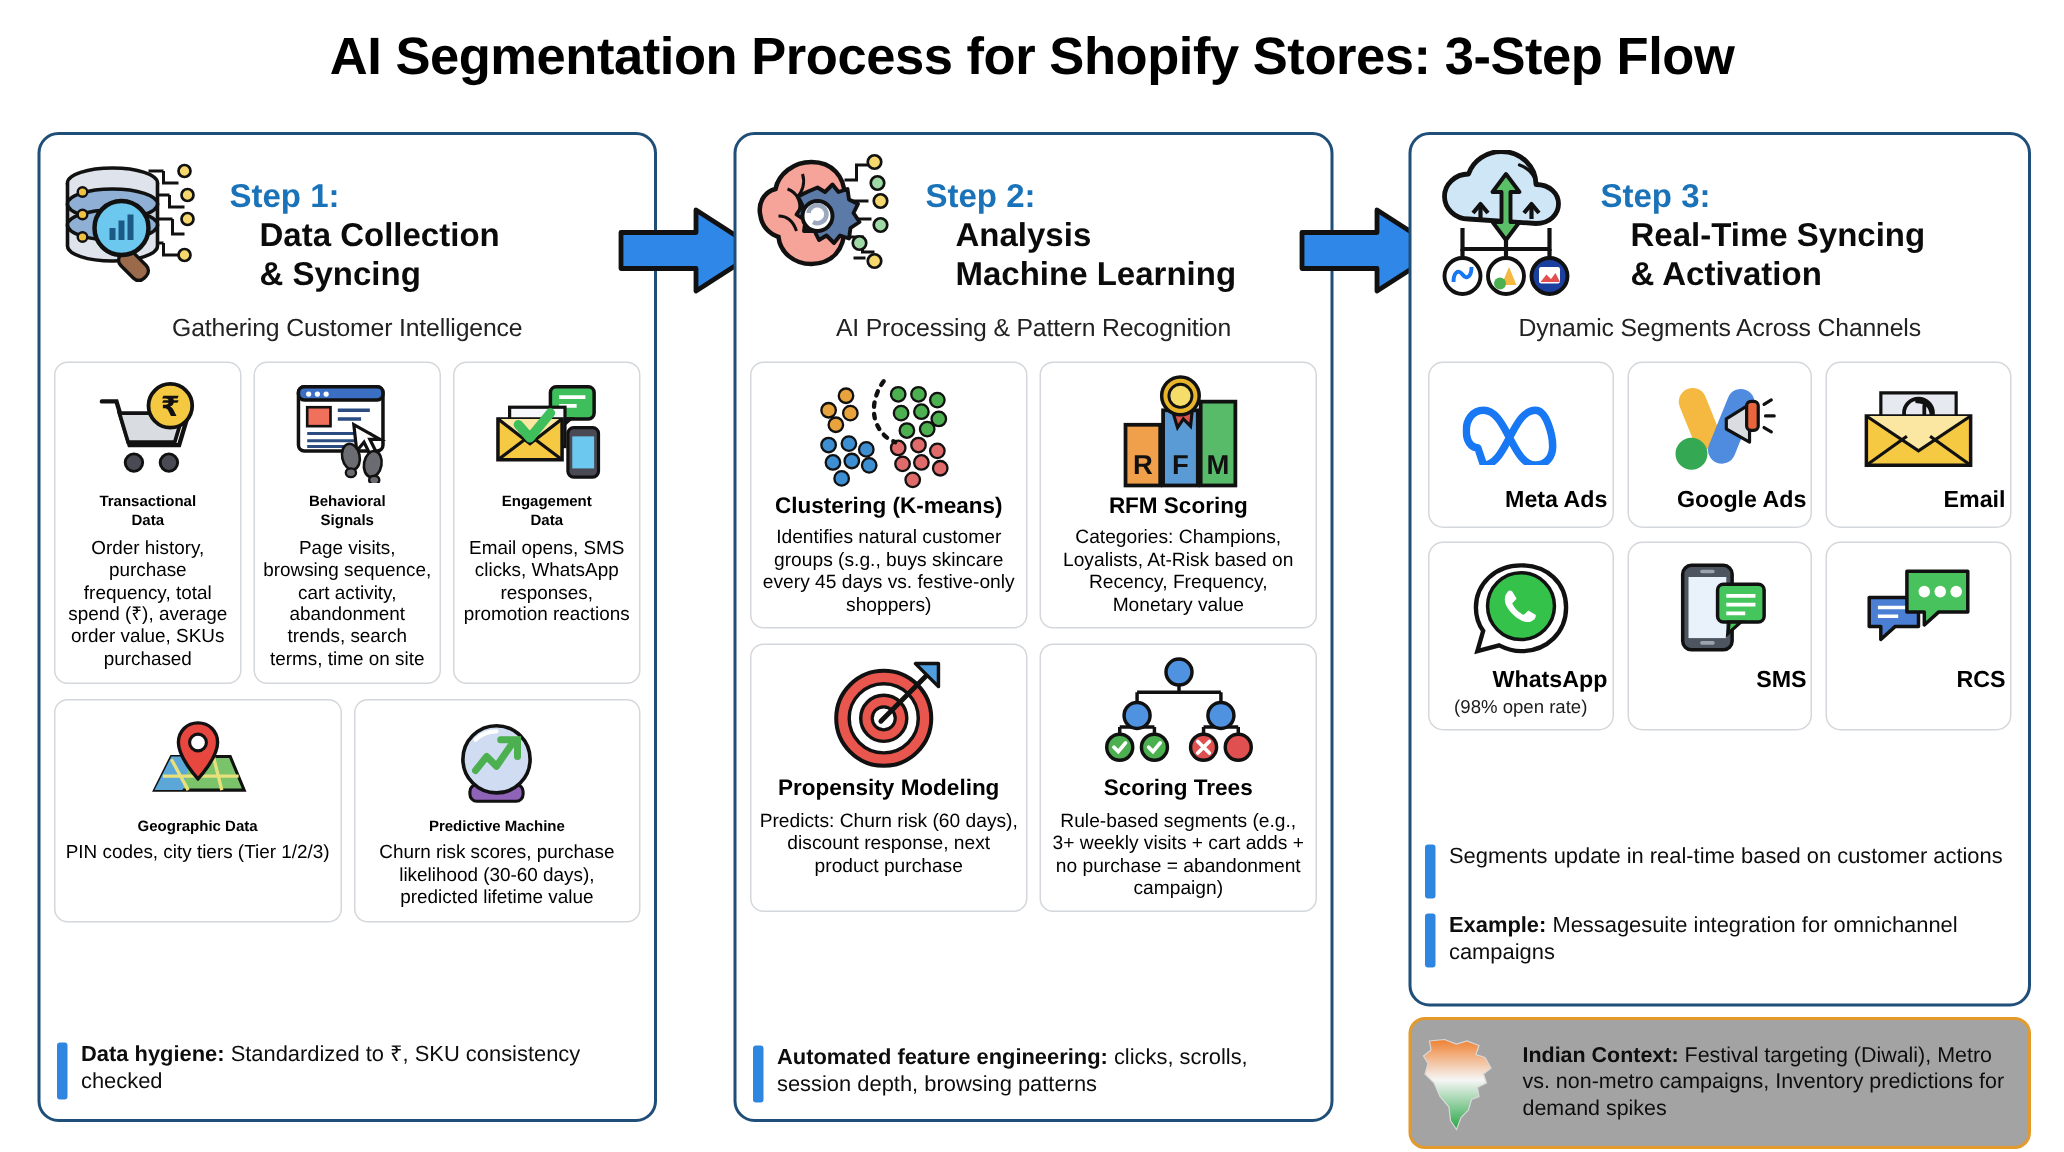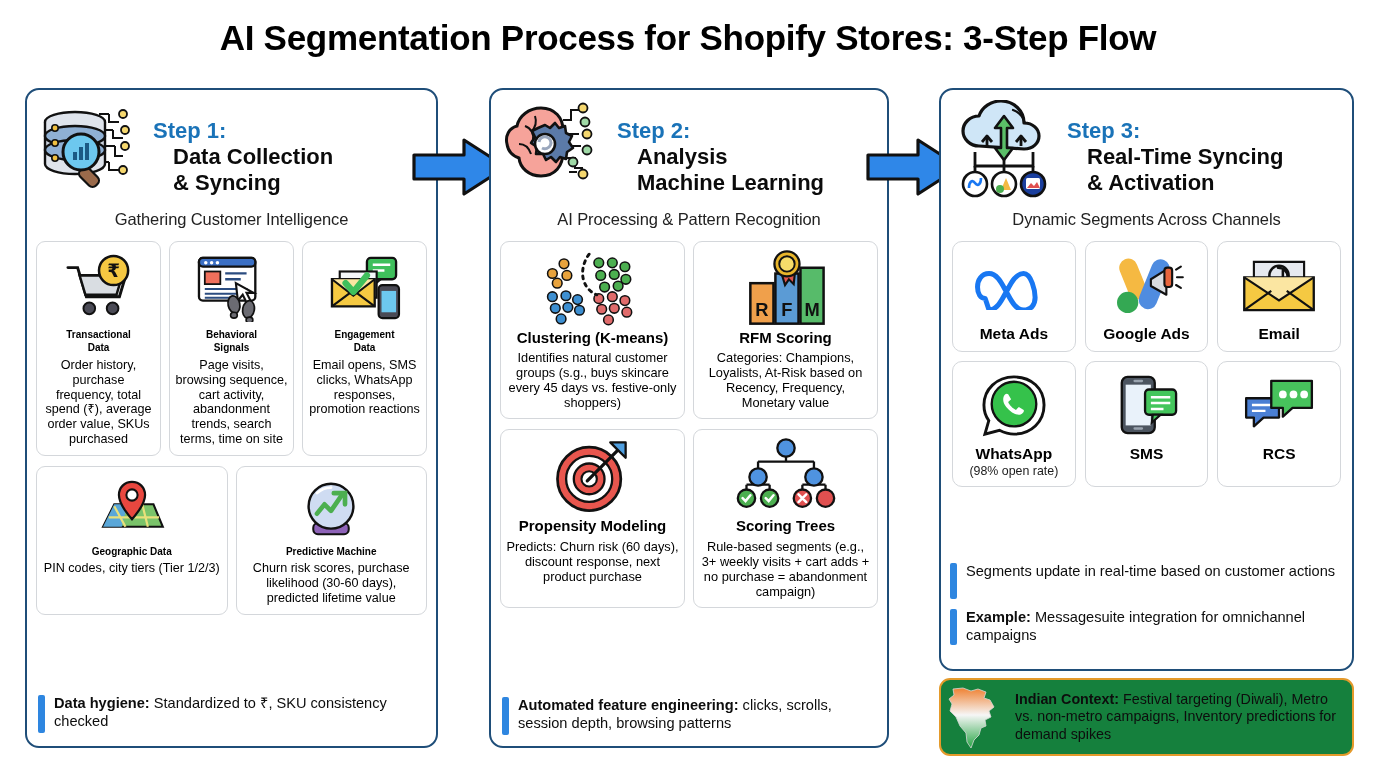--- a/index.html
+++ b/index.html
@@ -58,40 +58,40 @@
 
   
   .p2 .card h4 { font-size: 15px; }
   .p2 .card p  { font-size: 12.8px; }
 
   
   .p3 .cards { gap: 9px; padding: 0 11px; }
   .p3 .chan { border: 1px solid #d4d7db; border-radius: 10px; flex: 1 1 0;
               padding: 8px 3px 8px 3px; text-align: center; }
   .p3 .chan .ico { height: 72px; display: flex; align-items: center; justify-content: center; }
-  .p3 .chan h4 { font-size: 15.5px; font-weight: bold; color: #000; margin-top: 3px; }
+  .p3 .chan h4 { font-size: 15.5px; font-weight: bold; color: #000; margin-top: 3px; text-align: right; }
   .p3 .chan .sub { font-size: 12.4px; color: #1b1b1b; margin-top: 1px; }
 
   
   .note { display: flex; gap: 9px; align-items: flex-start; }
   .note .bar { width: 7px; border-radius: 2px; background: #2e86e0; flex: 0 0 7px; align-self: stretch; }
   .note .txt { font-size: 14.6px; line-height: 1.20; color: #0d0d0d; }
   .note .txt b { font-weight: bold; }
 
   #note1 { position: absolute; left: 38px;  top: 695px; width: 380px; }
   #note2 { position: absolute; left: 502px; top: 697px; width: 372px; }
   #note3a{ position: absolute; left: 950px; top: 563px; width: 392px; }
   #note3b{ position: absolute; left: 950px; top: 609px; width: 392px; }
   #note1 .bar, #note2 .bar { min-height: 38px; }
   #note3a .bar, #note3b .bar { min-height: 36px; }
 
   
   #indian {
-    position: absolute; left: 939px; top: 678px; width: 415px; height: 78px;
-    border: 2px solid #e49a2b; border-radius: 11px; background: #15803d;
+    position: absolute; left: 939px; top: 678px; width: 415px; height: 88px;
+    border: 2px solid #e49a2b; border-radius: 11px; background: #a3a3a3;
     display: flex; align-items: center; padding: 4px 8px 4px 6px; gap: 8px;
     overflow: hidden;
   }
   #indian .flagmap { width: 60px; height: 66px; flex: 0 0 60px; }
   #indian .txt { font-size: 14.3px; line-height: 1.21; color: #0d0d0d; }
   #indian .txt b { font-weight: bold; }
 </style>
 </head>
 <body>
 

